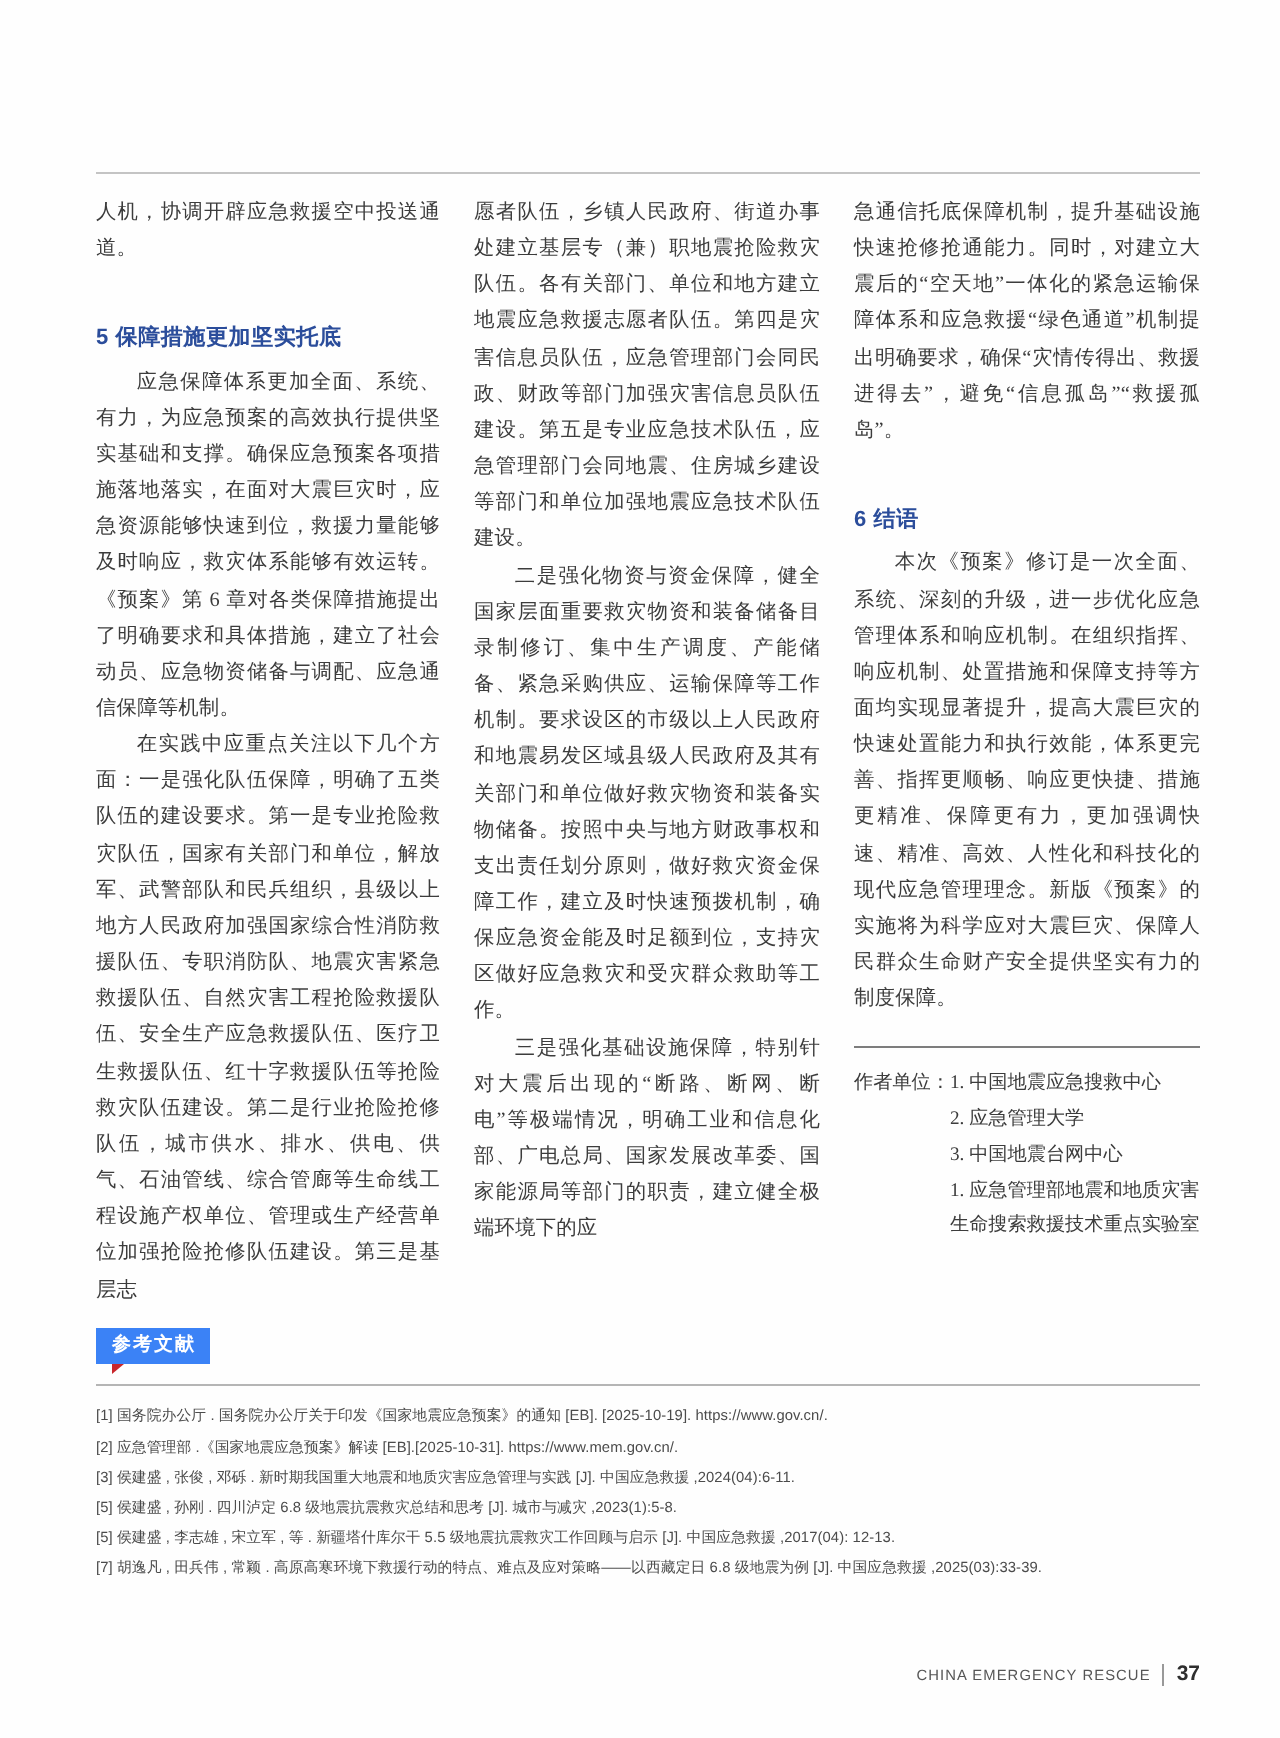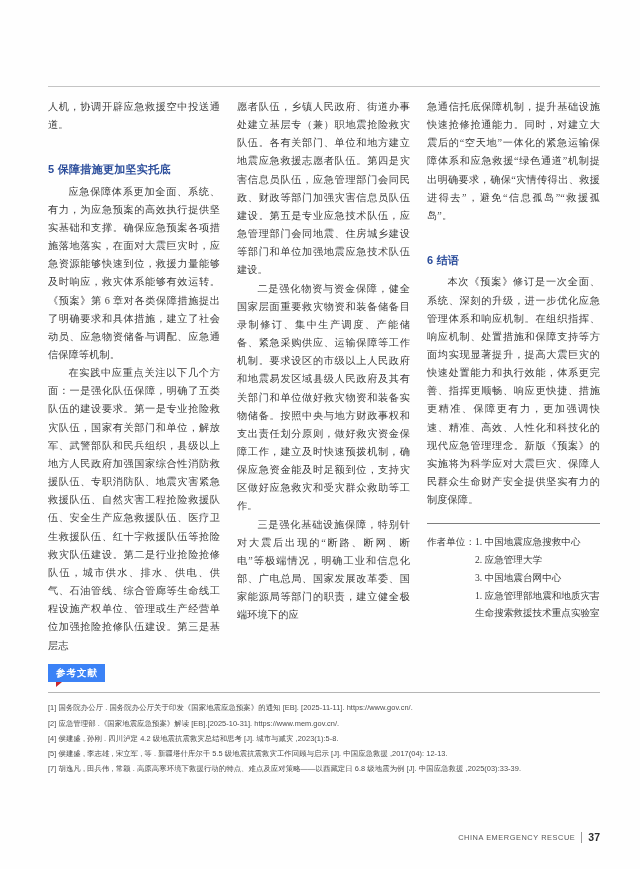--- a/index.html
+++ b/index.html
@@ -266,23 +266,24 @@
     </div>
   </div>
 
   <div class="refs">
     <div class="ref-tag-wrap">
       <span class="ref-tag">参考文献</span>
       <span class="ref-tag-tail"></span>
     </div>
     <div class="ref-rule"></div>
     <ol class="ref-list">
-      <li>[1] 国务院办公厅 . 国务院办公厅关于印发《国家地震应急预案》的通知 [EB]. [2025-11-11]. https://www.gov.cn/.</li>
+      <li>[1] 国务院办公厅 . 国务院办公厅关于印发《国家地震应急预案》的通知 [EB]. [2025-10-19]. https://www.gov.cn/.</li>
       <li>[2] 应急管理部 .《国家地震应急预案》解读 [EB].[2025-10-31]. https://www.mem.gov.cn/.</li>
-      <li>[4] 侯建盛 , 孙刚 . 四川泸定 4.2 级地震抗震救灾总结和思考 [J]. 城市与减灾 ,2023(1):5-8.</li>
+      <li>[3] 侯建盛 , 张俊 , 邓砾 . 新时期我国重大地震和地质灾害应急管理与实践 [J]. 中国应急救援 ,2024(04):6-11.</li>
+      <li>[5] 侯建盛 , 孙刚 . 四川泸定 6.8 级地震抗震救灾总结和思考 [J]. 城市与减灾 ,2023(1):5-8.</li>
       <li>[5] 侯建盛 , 李志雄 , 宋立军 , 等 . 新疆塔什库尔干 5.5 级地震抗震救灾工作回顾与启示 [J]. 中国应急救援 ,2017(04): 12-13.</li>
       <li>[7] 胡逸凡 , 田兵伟 , 常颖 . 高原高寒环境下救援行动的特点、难点及应对策略——以西藏定日 6.8 级地震为例 [J]. 中国应急救援 ,2025(03):33-39.</li>
     </ol>
   </div>
 
   <div class="footer">
     <span class="footer-name">CHINA EMERGENCY RESCUE</span>
     <span class="footer-div"></span>
     <span class="footer-page">37</span>
   </div>

